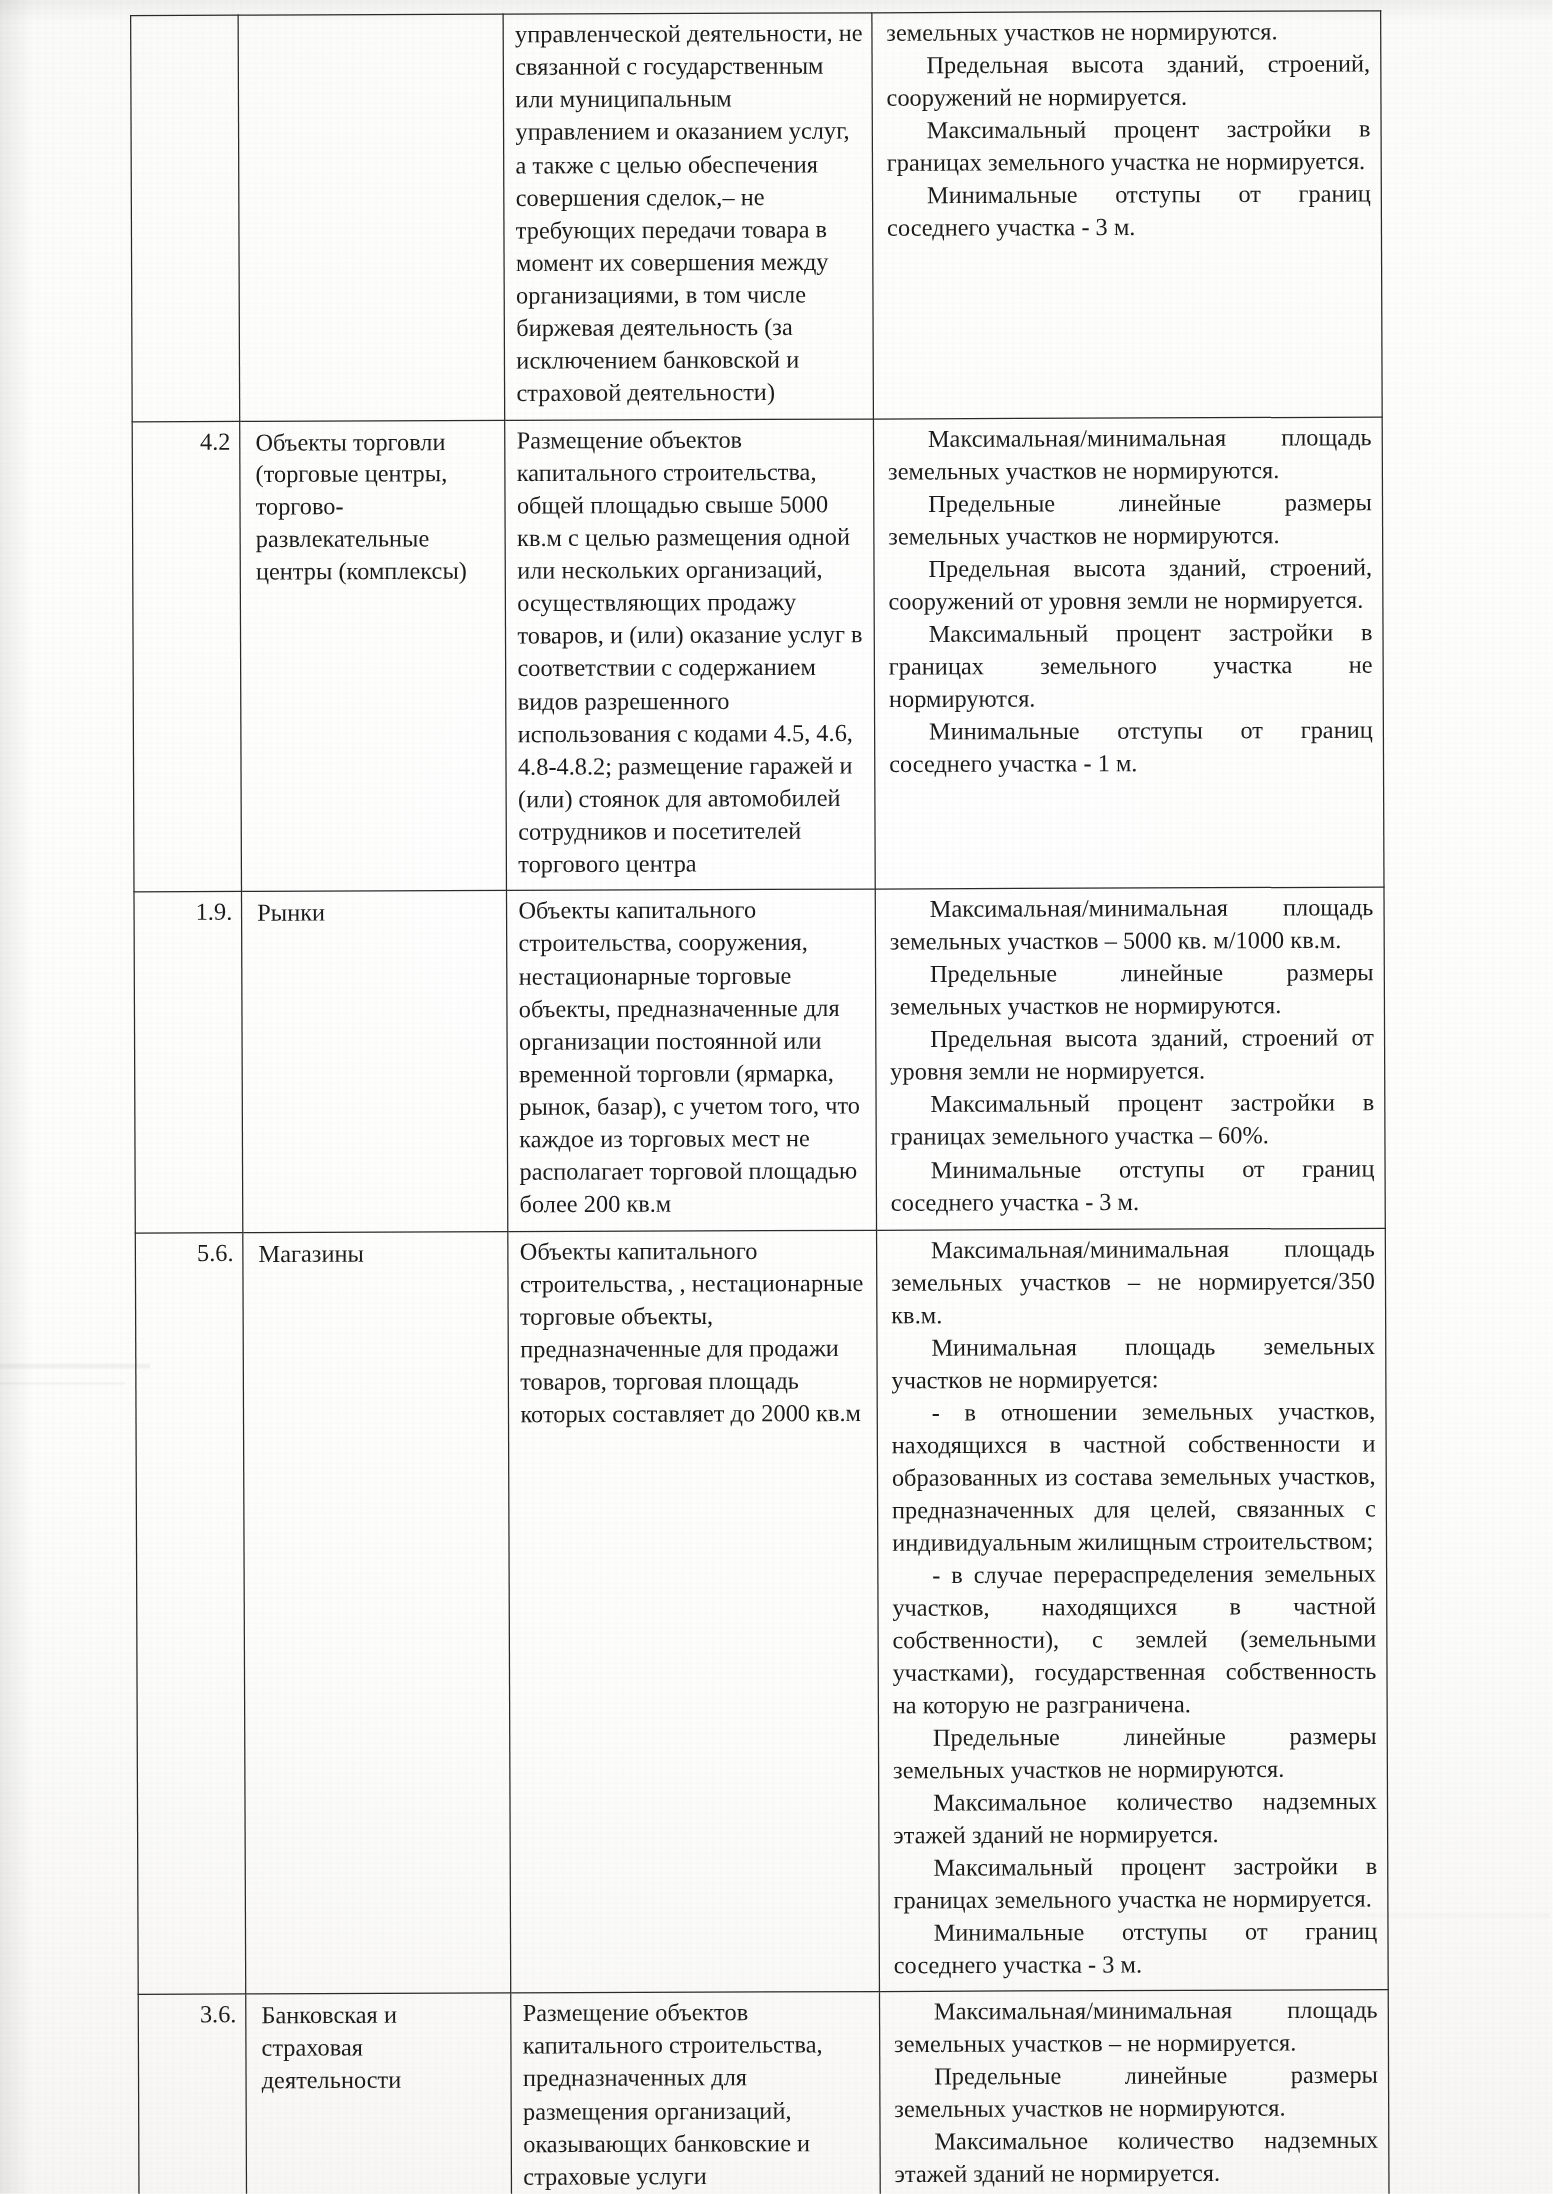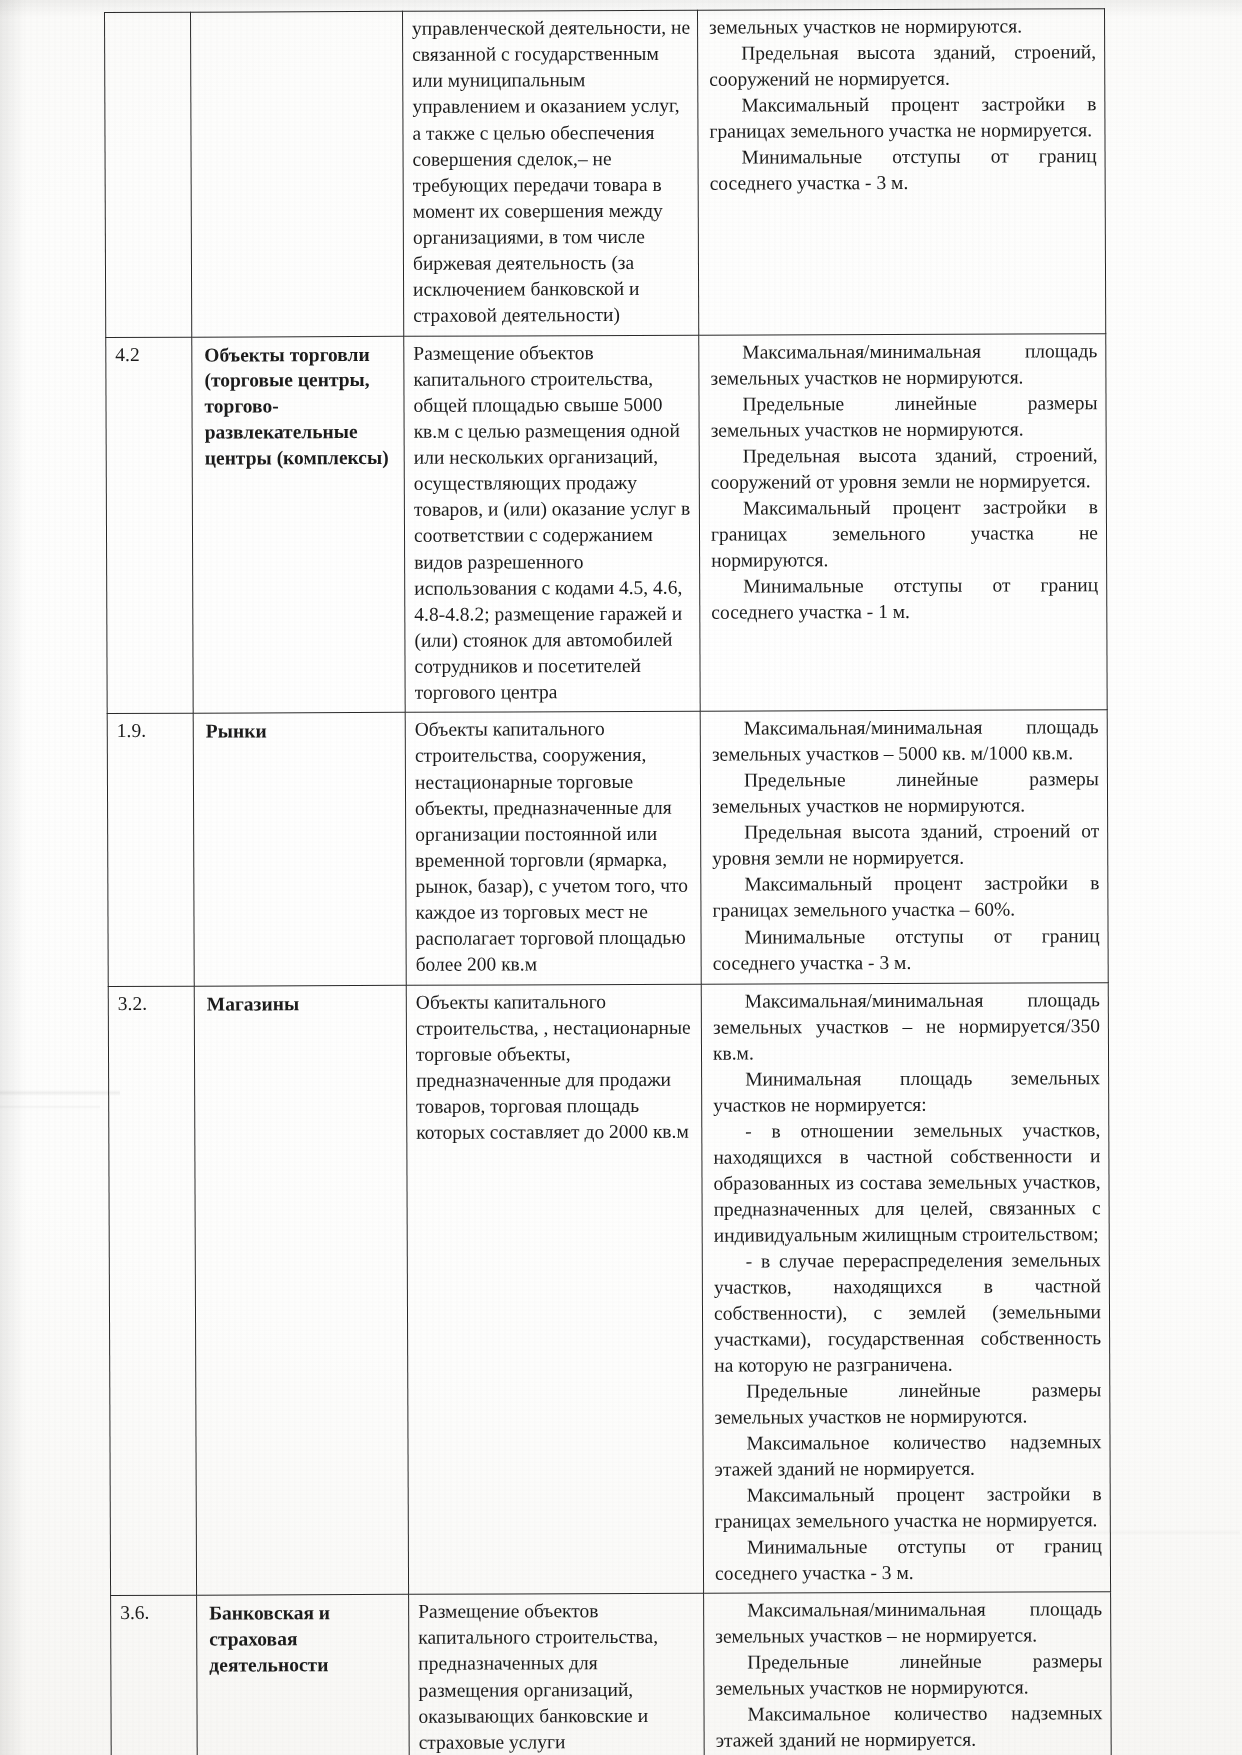--- a/index.html
+++ b/index.html
@@ -71,31 +71,30 @@
     background: transparent;
   }
   .c-code   { width: 86px;  }
   .c-name   { width: 212px; }
   .c-desc   { width: 295px; }
   .c-params { width: 407px; }
 
   .cell-inner { padding: 4px 7px 6px 9px; }
 
   .code-text {
-    text-align: left;
+    text-align: right;
     font-size: 19.5px;
     line-height: 1.28;
     padding-top: 5px;
   }
   .name-text {
     font-size: 19.5px;
     line-height: 1.33;
     padding-top: 5px;
     padding-left: 12px;
-    font-weight: bold;
   }
   .desc-text {
     font-size: 19.5px;
     line-height: 1.34;
     padding-top: 4px;
     padding-left: 9px;
     padding-right: 6px;
   }
   .params-text {
     font-size: 19.5px;
@@ -189,21 +188,21 @@
             <p>Предельные линейные размеры земельных участков не нормируются.</p>
             <p>Предельная высота зданий, строений от уровня земли не нормируется.</p>
             <p>Максимальный процент застройки в границах земельного участка – 60%.</p>
             <p>Минимальные отступы от границ соседнего участка - 3 м.</p>
           </div>
       </td>
     </tr>
 
     <tr style="height:512px">
       <td>
-        <div class="cell-inner code-text ink-mid">3.2.</div>
+        <div class="cell-inner code-text ink-mid">5.6.</div>
       </td>
       <td>
         <div class="cell-inner name-text ink-mid">Магазины</div>
       </td>
       <td>
         <div class="cell-inner desc-text ink-mid">Объекты капитального строительства, , нестационарные торговые объекты, предназначенные для продажи товаров, торговая площадь которых составляет до 2000 кв.м</div>
       </td>
       <td>
         <div class="cell-inner params-text ink-mid">
             <p>Максимальная/минимальная площадь земельных участков – не нормируется/350 кв.м.</p>

